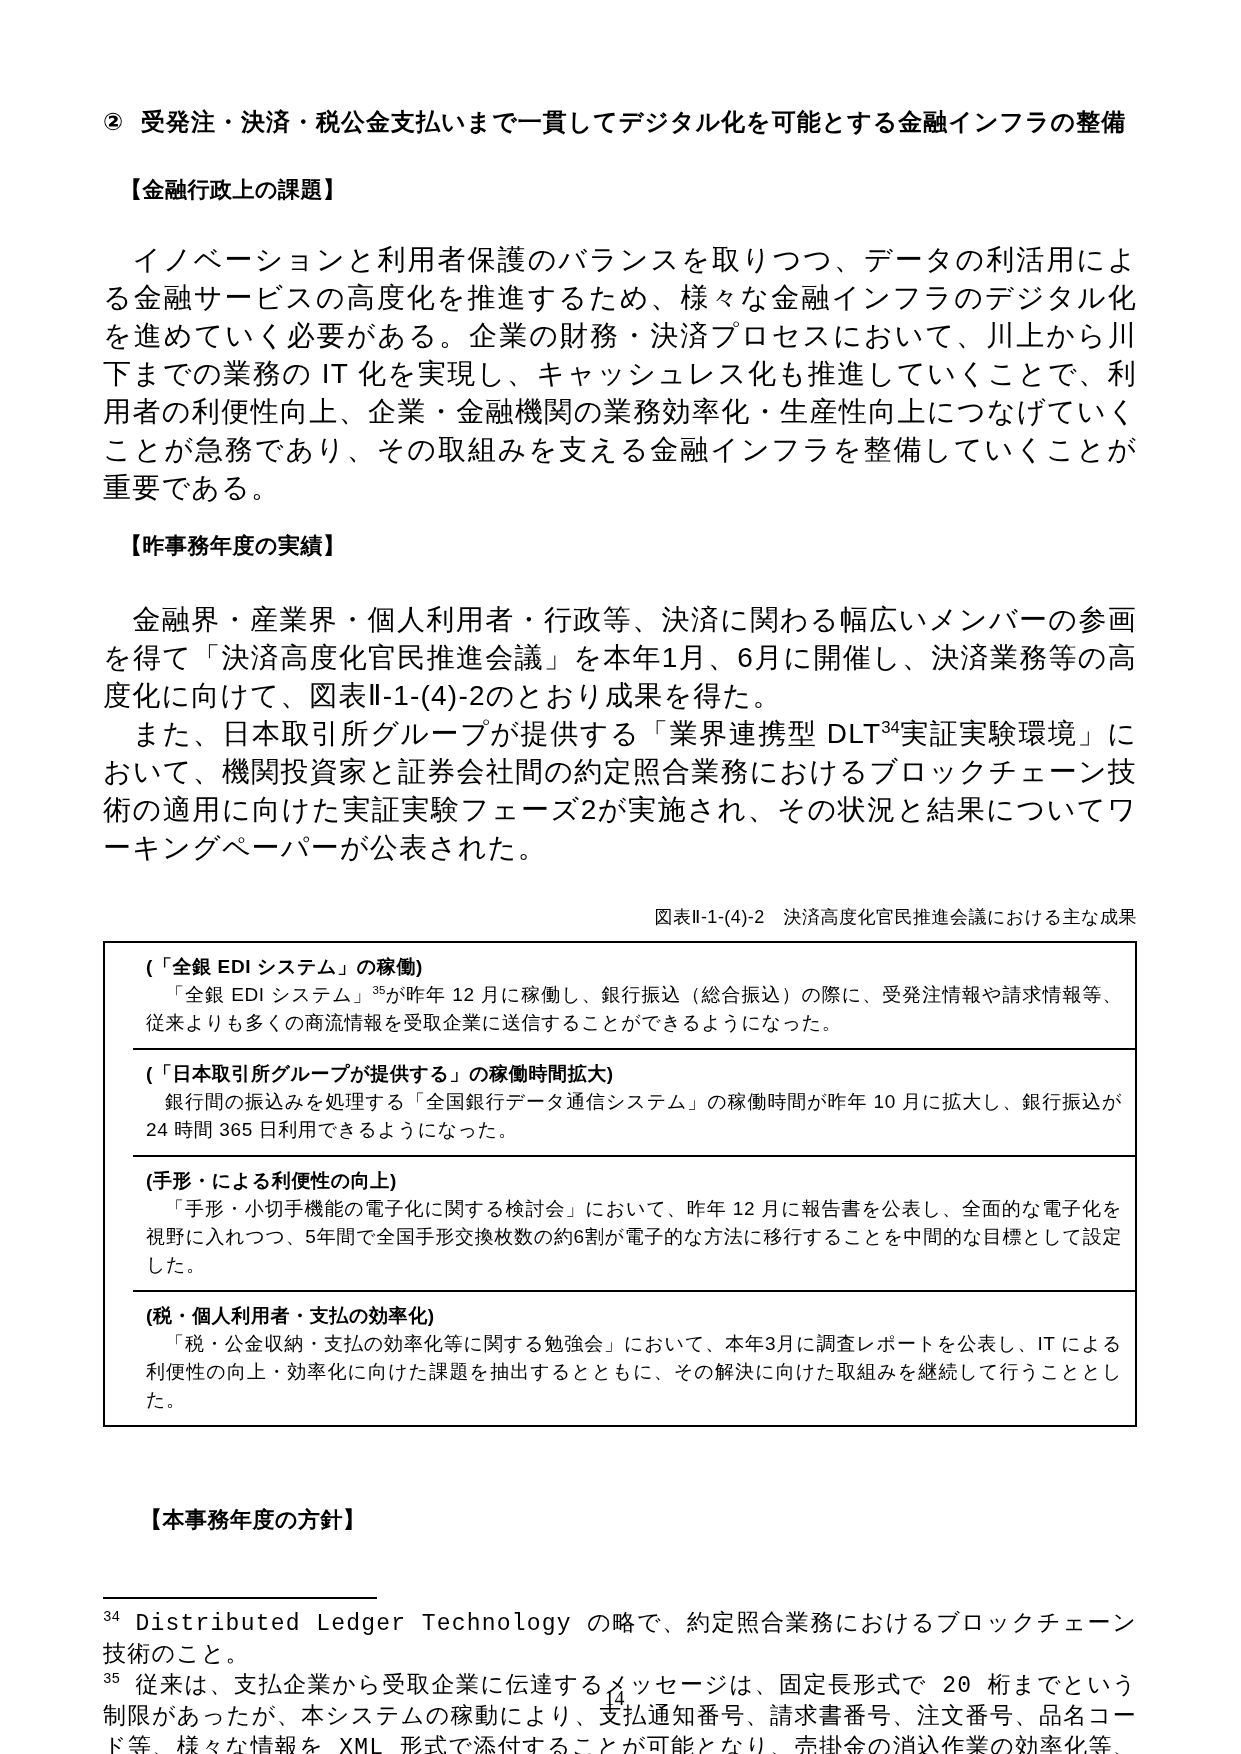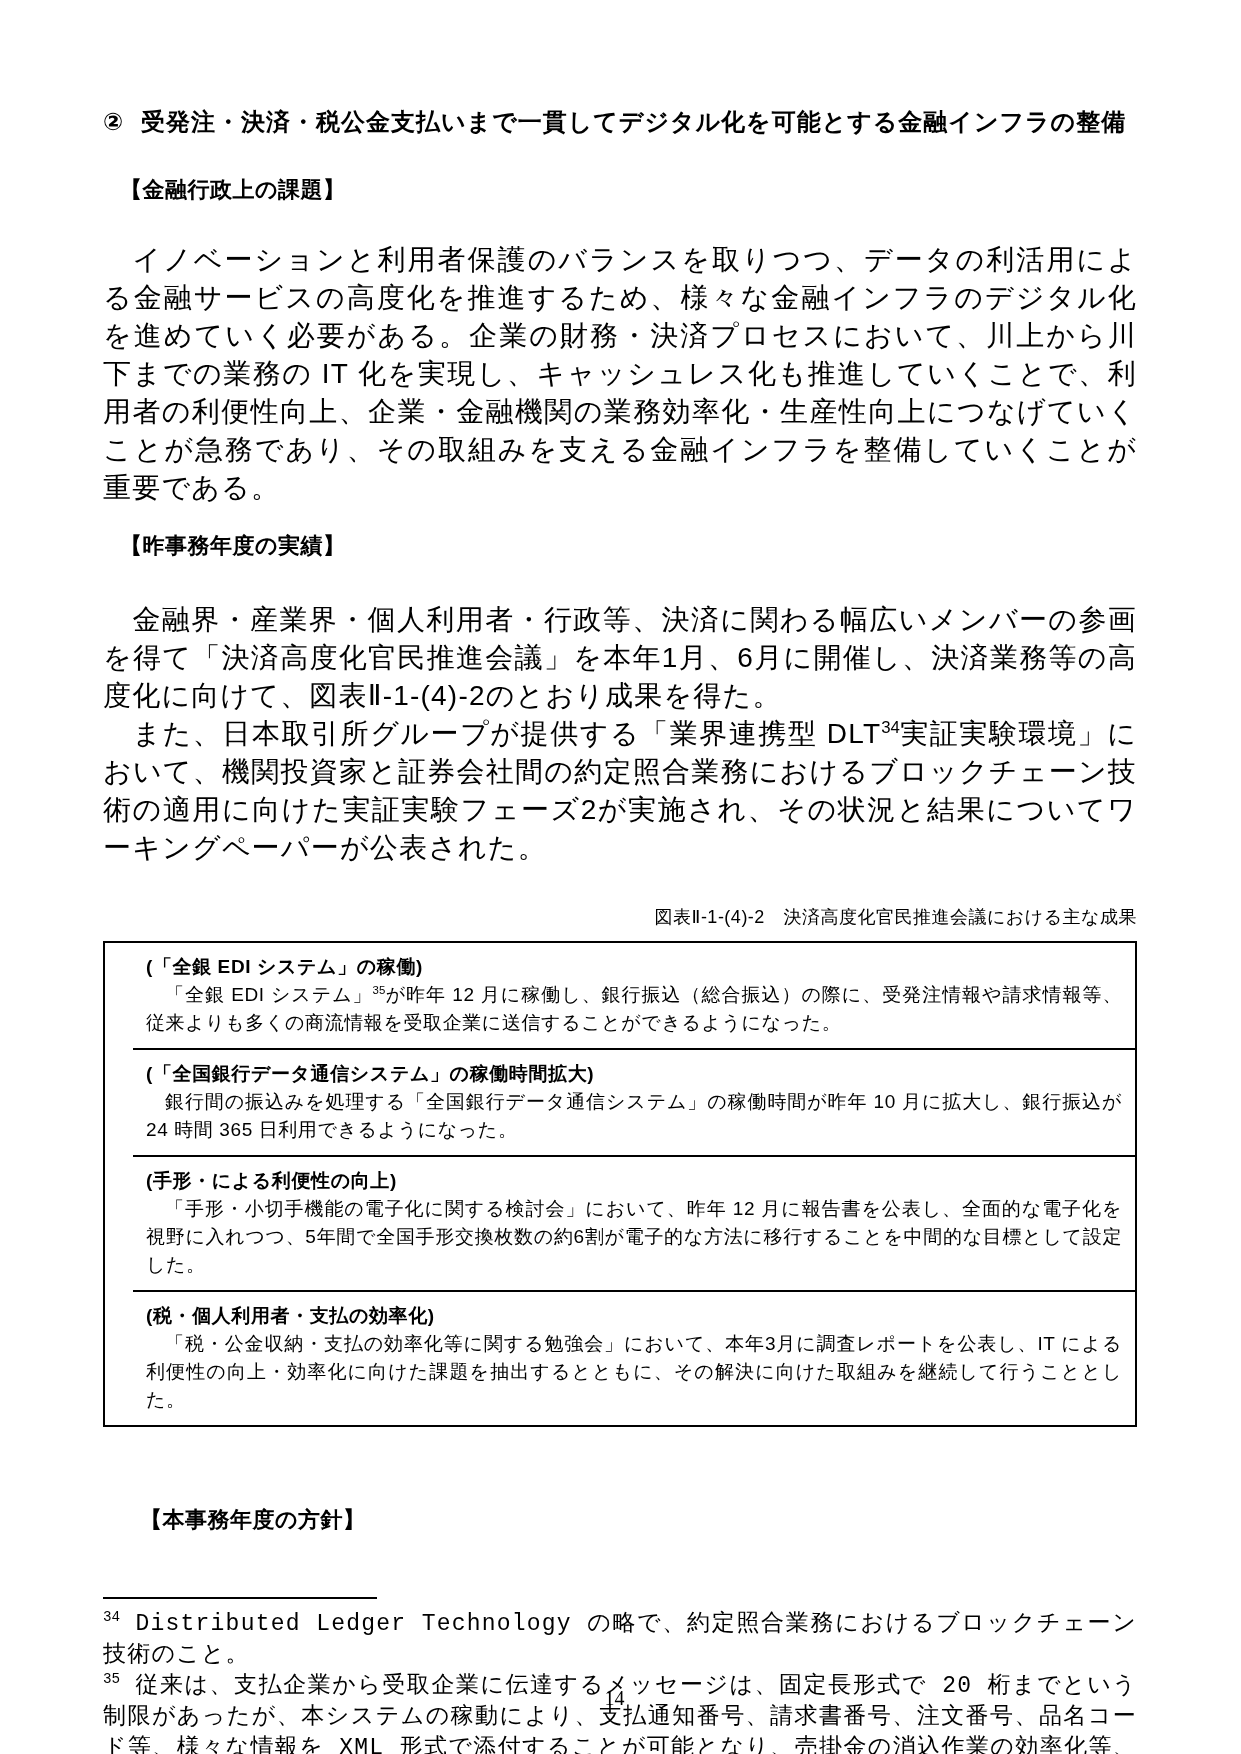--- a/index.html
+++ b/index.html
@@ -144,21 +144,21 @@
     <div class="fig-caption">図表Ⅱ-1-(4)-2　決済高度化官民推進会議における主な成果</div>
 
     <div class="fig-box">
 
       <div class="fig-cell">
         <div class="fig-cell-title">(「全銀 EDI システム」の稼働)</div>
         <p class="fig-cell-body"><span>「全銀 EDI システム」</span><sup>35</sup><span>が昨年 12 月に稼働し、銀行振込（総合振込）の際に、受発注情報や請求情報等、従来よりも多くの商流情報を受取企業に送信することができるようになった。</span></p>
       </div>
 
       <div class="fig-cell">
-        <div class="fig-cell-title">(「全国銀行データ通信システム」の稼働時間拡大)</div>
+        <div class="fig-cell-title">(「日本取引所グループが提供する」の稼働時間拡大)</div>
         <p class="fig-cell-body">銀行間の振込みを処理する「全国銀行データ通信システム」の稼働時間が昨年 10 月に拡大し、銀行振込が 24 時間 365 日利用できるようになった。</p>
       </div>
 
       <div class="fig-cell">
         <div class="fig-cell-title">(手形・による利便性の向上)</div>
         <p class="fig-cell-body">「手形・小切手機能の電子化に関する検討会」において、昨年 12 月に報告書を公表し、全面的な電子化を視野に入れつつ、5年間で全国手形交換枚数の約6割が電子的な方法に移行することを中間的な目標として設定した。</p>
       </div>
 
       <div class="fig-cell">
         <div class="fig-cell-title">(税・個人利用者・支払の効率化)</div>

